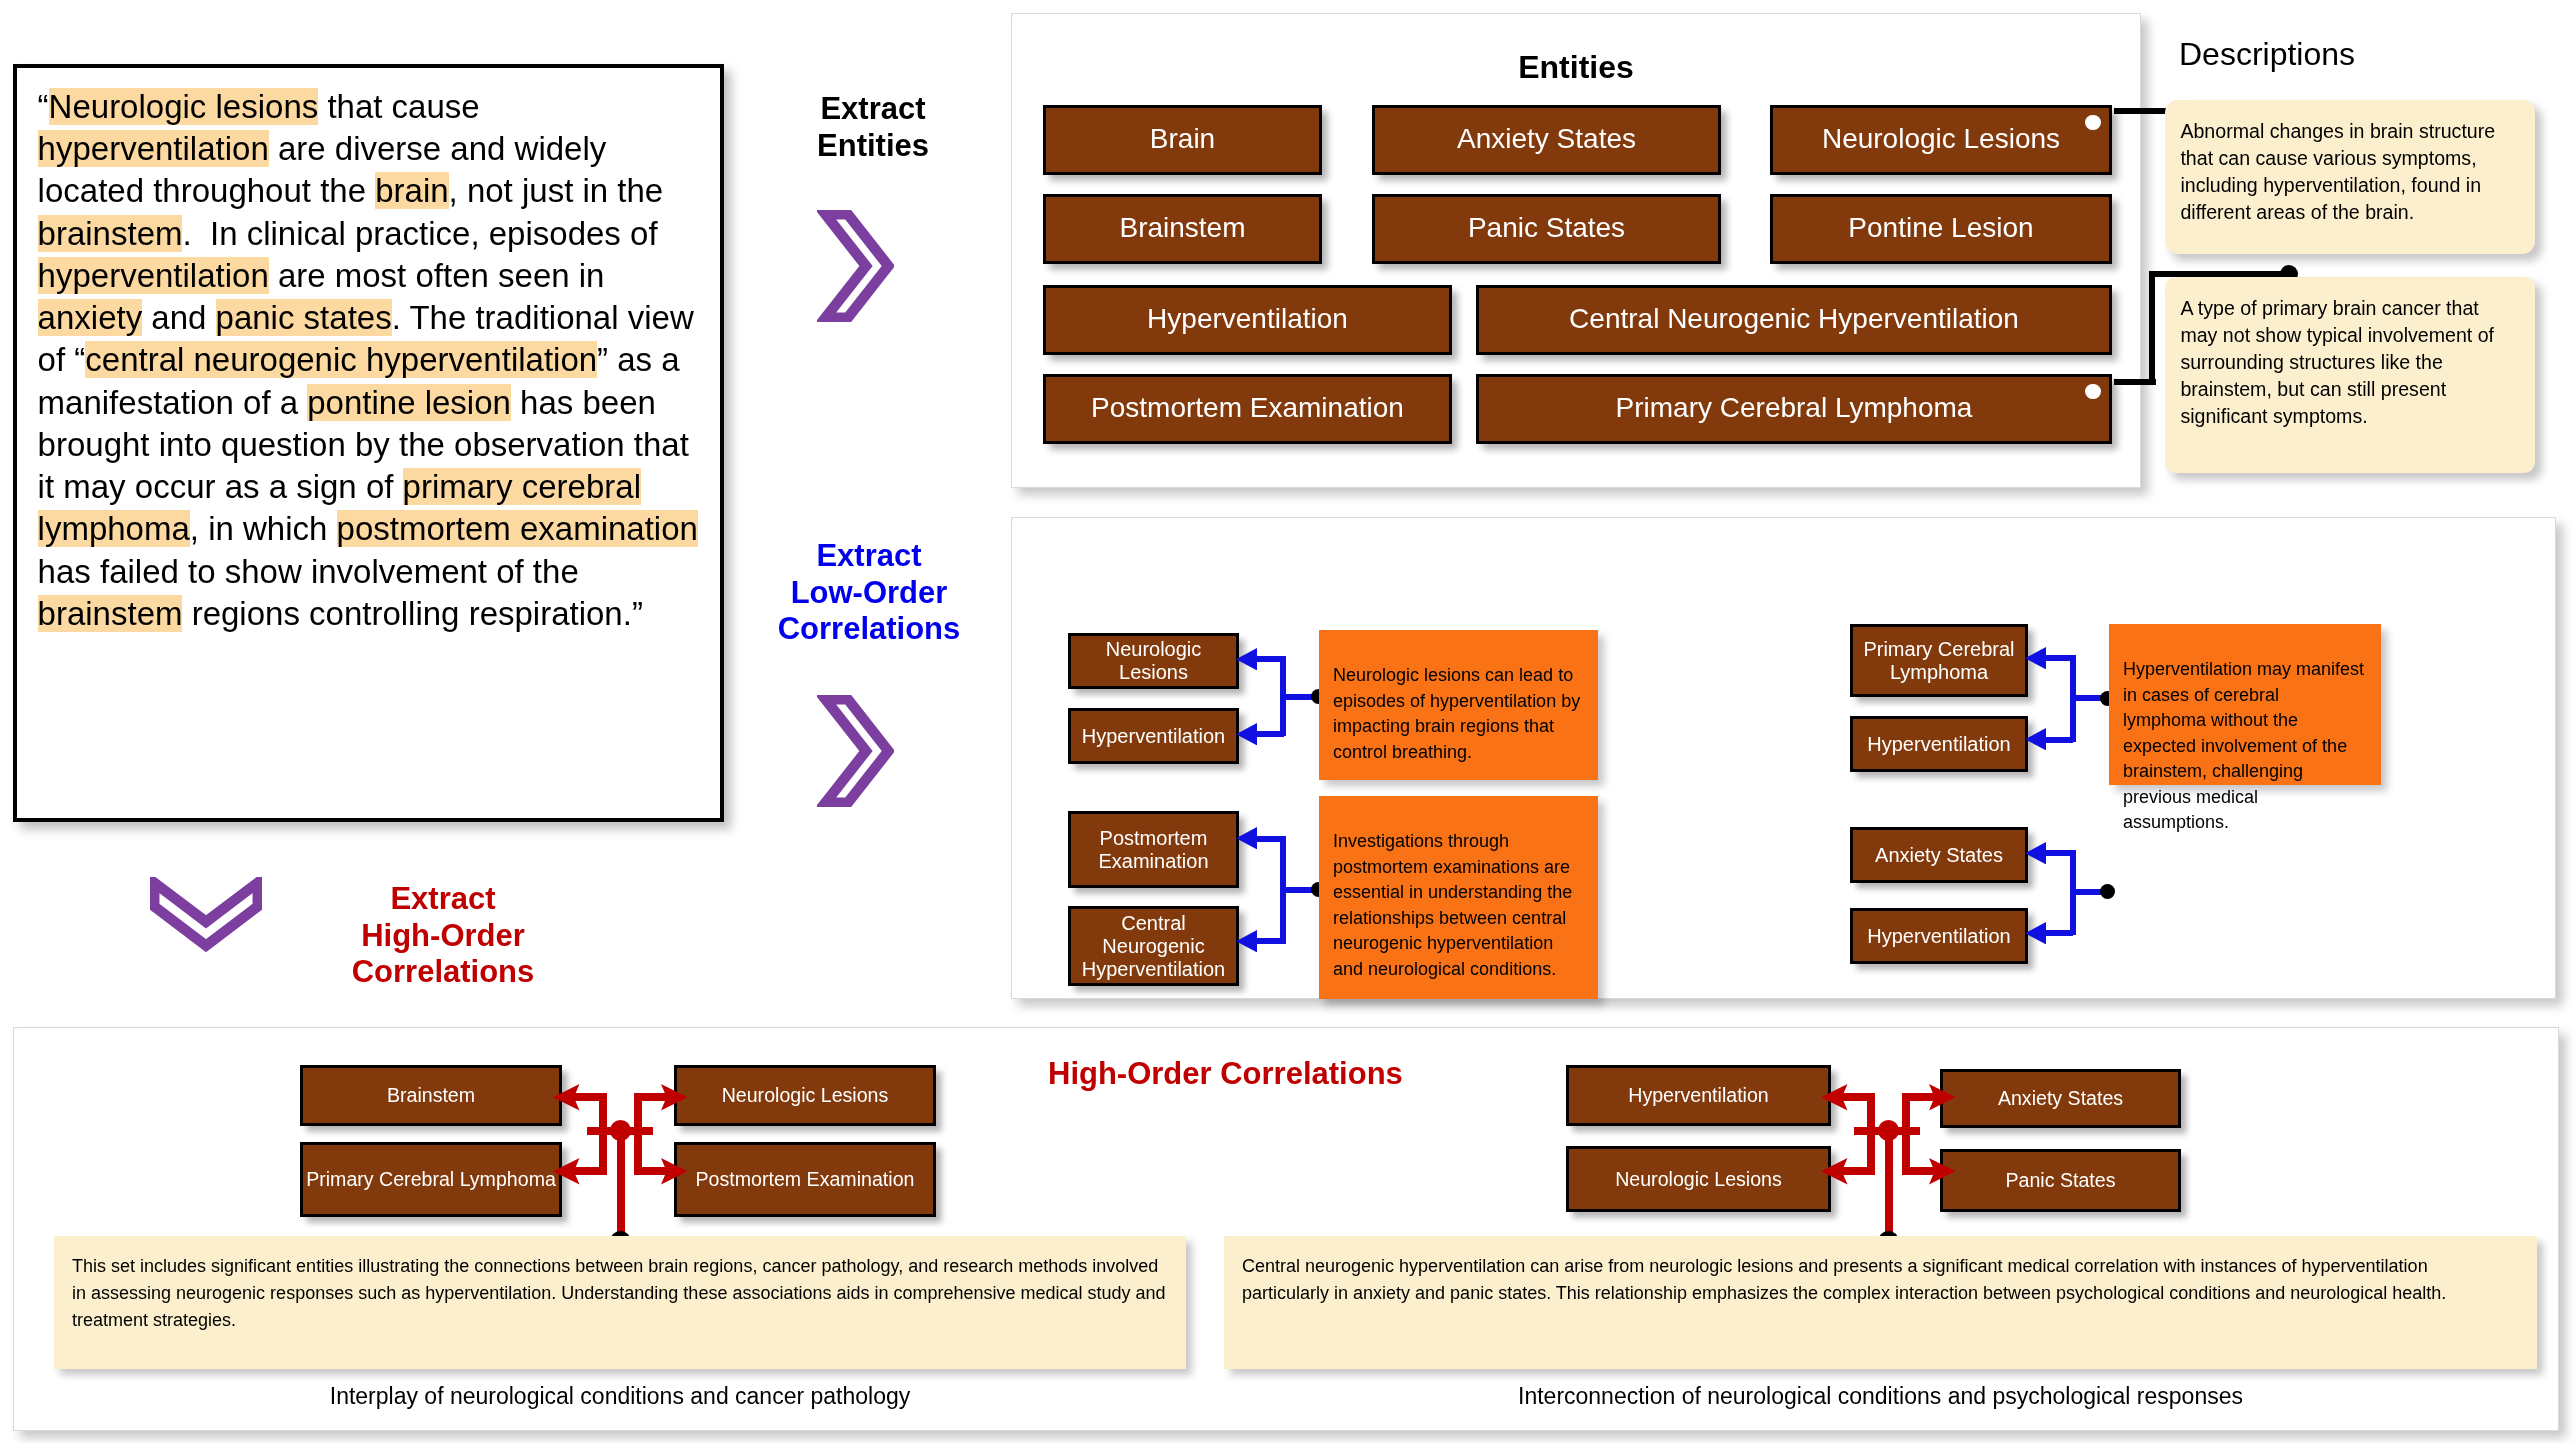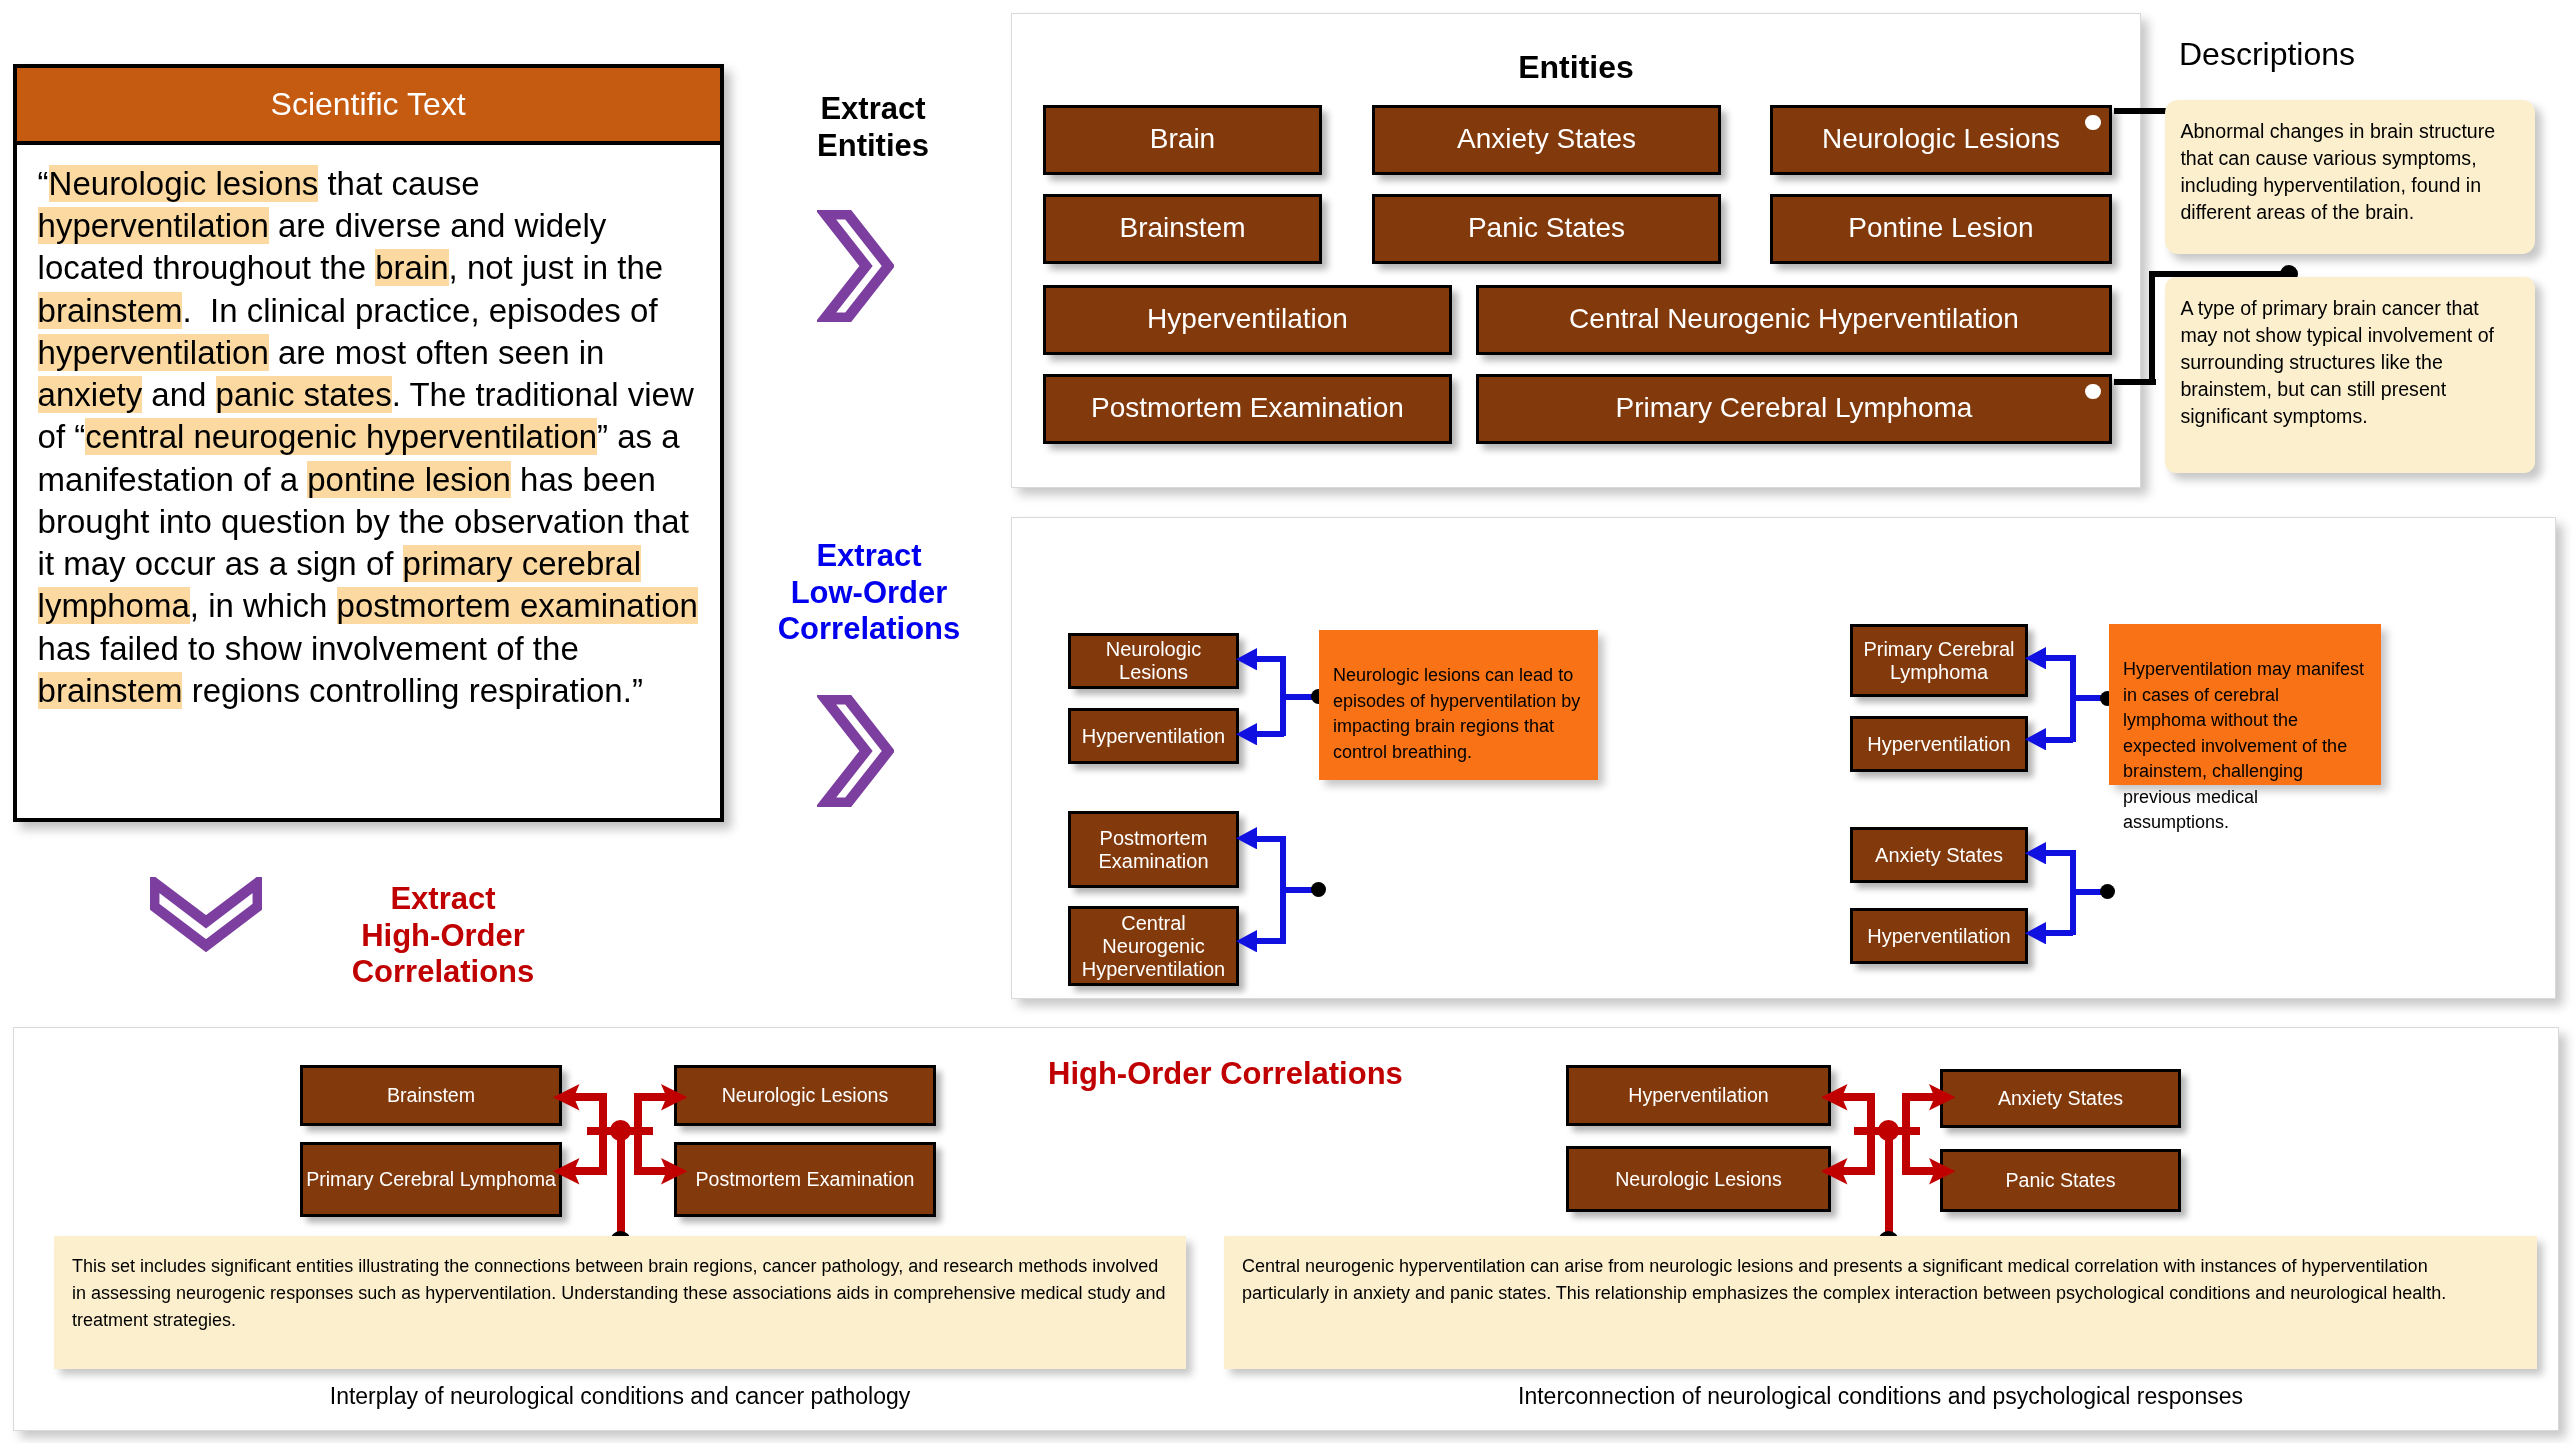--- a/index.html
+++ b/index.html
@@ -69,21 +69,20 @@
          box-shadow:5.6px 5.6px 7.7px rgba(0,0,0,.22);
          padding:17px 18px;font-size:18px;line-height:1.5;color:#000;}
   .red{position:absolute;background:#C00000;}
   .dot-red{position:absolute;width:21px;height:21px;border-radius:50%;background:#000;}
   .cap{position:absolute;font-size:23px;color:#000;text-align:center;}
 </style>
 </head>
 <body>
 
 <div class="abs" id="sci-text-card">
-  <div id="sci-text-header">Scientific Text</div>
   <div id="sci-text-body"><span>“</span><span class="hl">Neurologic lesions</span><span> that cause </span><span class="hl">hyperventilation</span><span> are diverse and widely located throughout the </span><span class="hl">brain</span><span>, not just in the </span><span class="hl">brainstem</span><span>.&nbsp; In clinical practice, episodes of </span><span class="hl">hyperventilation</span><span> are most often seen in </span><span class="hl">anxiety</span><span> and </span><span class="hl">panic states</span><span>. The traditional view of “</span><span class="hl">central neurogenic hyperventilation</span><span>” as a manifestation of a </span><span class="hl">pontine lesion</span><span> has been brought into question by the observation that it may occur as a sign of </span><span class="hl">primary cerebral lymphoma</span><span>, in which </span><span class="hl">postmortem examination</span><span> has failed to show involvement of the </span><span class="hl">brainstem</span><span> regions controlling respiration.”</span></div>
 </div>
 
 <div class="abs step-label" style="left:768px;top:91px;width:210px;font-size:31px;color:#000;">
   <div>Extract</div>
   <div>Entities</div>
 </div>
 <div class="abs" style="left:817px;top:210px;">
   <svg width="77" height="112" viewBox="0 0 110 160">
     <path d="M12 6 L70 80 L12 154 L44 154 L102 80 L44 6 Z" fill="none" stroke="#7C3FA0" stroke-width="15"></path>
@@ -216,20 +215,22 @@
   <div class="blu" style="left:271px;top:369px;width:34px;height:5.6px;"></div>
   <div class="abs" style="left:224px;top:309px;">
     <svg width="21" height="22.4" viewBox="0 0 30 32">
         <path d="M0 16 L30 0 L30 32 Z" fill="#1010E0"></path>
       </svg></div>
   <div class="abs" style="left:224px;top:412px;">
     <svg width="21" height="22.4" viewBox="0 0 30 32">
         <path d="M0 16 L30 0 L30 32 Z" fill="#1010E0"></path>
       </svg></div>
   <div class="dot-blk-s" style="left:299px;top:364px;"></div>
+  <div class="lnote" style="left:307px;top:278px;width:279px;height:203px;">
+    <span> Investigations through postmortem examinations are essential in understanding the relationships between central neurogenic hyperventilation and neurological conditions.</span></div>
 
   <div class="lbox" style="left:838px;top:309px;width:178px;height:56px;">
     <span>Anxiety States</span>
     </div>
   <div class="lbox" style="left:838px;top:390px;width:178px;height:56px;">
     <span>Hyperventilation</span>
     </div>
   <div class="blu" style="left:1058px;top:332px;width:5.6px;height:85px;"></div>
   <div class="blu" style="left:1022px;top:332px;width:39px;height:5.6px;"></div>
   <div class="blu" style="left:1022px;top:412px;width:39px;height:5.6px;"></div>

